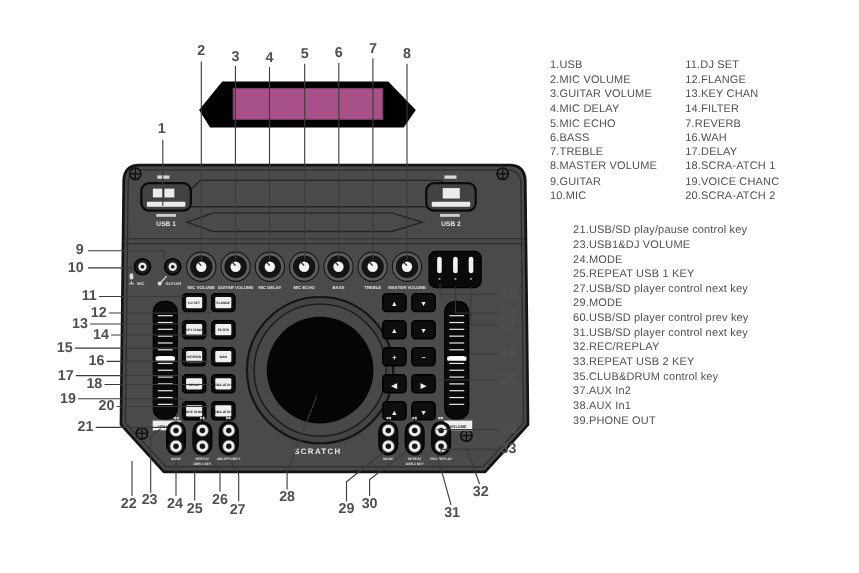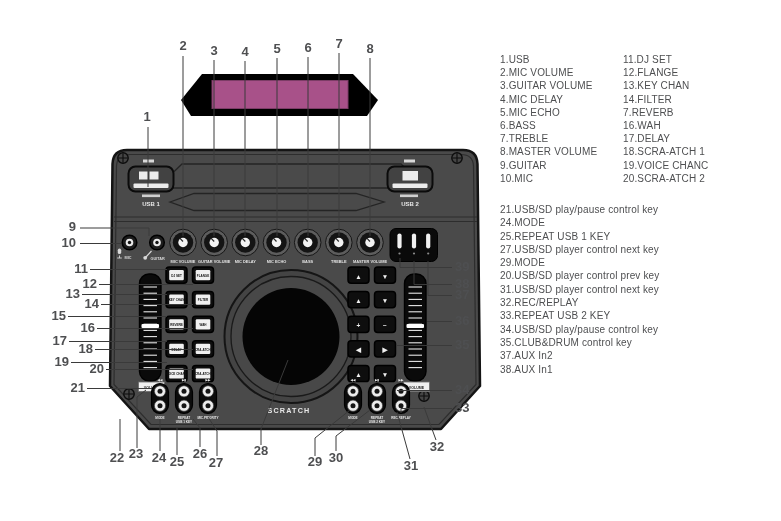--- a/index.html
+++ b/index.html
@@ -1,21 +1,21 @@
 <!DOCTYPE html>
 <html><head>
 <meta charset="utf-8">
 <style>
   html,body{margin:0;padding:0;}
   body{width:781px;height:521px;position:relative;background:#fff;font-family:"Liberation Sans",sans-serif;overflow:hidden;}
   .stage{position:absolute;inset:0;background:#fff;}
   #device-svg{position:absolute;left:0;top:0;}
   .lcol{position:absolute;color:#4e4f51;font-weight:normal;font-size:10px;letter-spacing:.15px;}
   .lcol .li{height:13.2px;line-height:13.2px;white-space:nowrap;}
-  #col-c .li{height:13.3px;line-height:13.3px;}
+  #col-c .li{height:13.3px;line-height:13.3px;margin-left:21px;}
   #col-a{left:500px;top:53px;}
   #col-b{left:623px;top:53px;}
   #col-c{left:500px;top:203px;}
   svg text{font-family:"Liberation Sans",sans-serif;}
   .t-num{font-size:13px;font-weight:bold;fill:#4e4f51;}
   .t-knob{font-size:3.9px;font-weight:bold;fill:#e3e3e3;text-anchor:middle;}
   .t-btn{font-size:3px;font-weight:bold;fill:#101010;text-anchor:middle;}
   .t-icon{font-size:6.5px;font-weight:bold;fill:#f0f0f0;text-anchor:middle;}
   .t-pill{font-size:3.1px;font-weight:bold;fill:#e8e8e8;text-anchor:middle;}
   .t-dev{fill:#e8e8e8;text-anchor:middle;font-weight:bold;}
@@ -467,26 +467,27 @@
       <div class="li">7.REVERB</div>
       <div class="li">16.WAH</div>
       <div class="li">17.DELAY</div>
       <div class="li">18.SCRA-ATCH 1</div>
       <div class="li">19.VOICE CHANC</div>
       <div class="li">20.SCRA-ATCH 2</div>
     </div>
   <div id="col-c" class="lcol">
 
   <div class="li">21.USB/SD play/pause control key</div>
+      <div class="li">23.USB1&amp;DJ VOLUME</div>
       <div class="li">24.MODE</div>
       <div class="li">25.REPEAT USB 1 KEY</div>
       <div class="li">27.USB/SD player control next key</div>
       <div class="li">29.MODE</div>
-      <div class="li">20.USB/SD player control prev key</div>
+      <div class="li">60.USB/SD player control prev key</div>
       <div class="li">31.USB/SD player control next key</div>
       <div class="li">32.REC/REPLAY</div>
       <div class="li">33.REPEAT USB 2 KEY</div>
-      <div class="li">34.USB/SD play/pause control key</div>
       <div class="li">35.CLUB&amp;DRUM control key</div>
       <div class="li">37.AUX In2</div>
       <div class="li">38.AUX In1</div>
+      <div class="li">39.PHONE OUT</div>
     </div>
 </div>
 
 </body></html>

